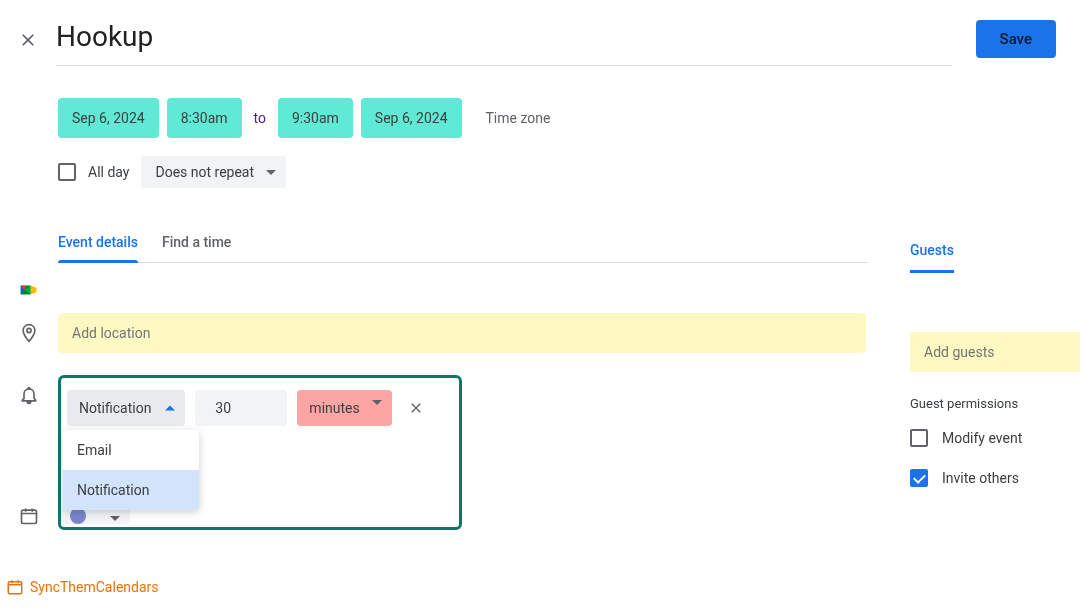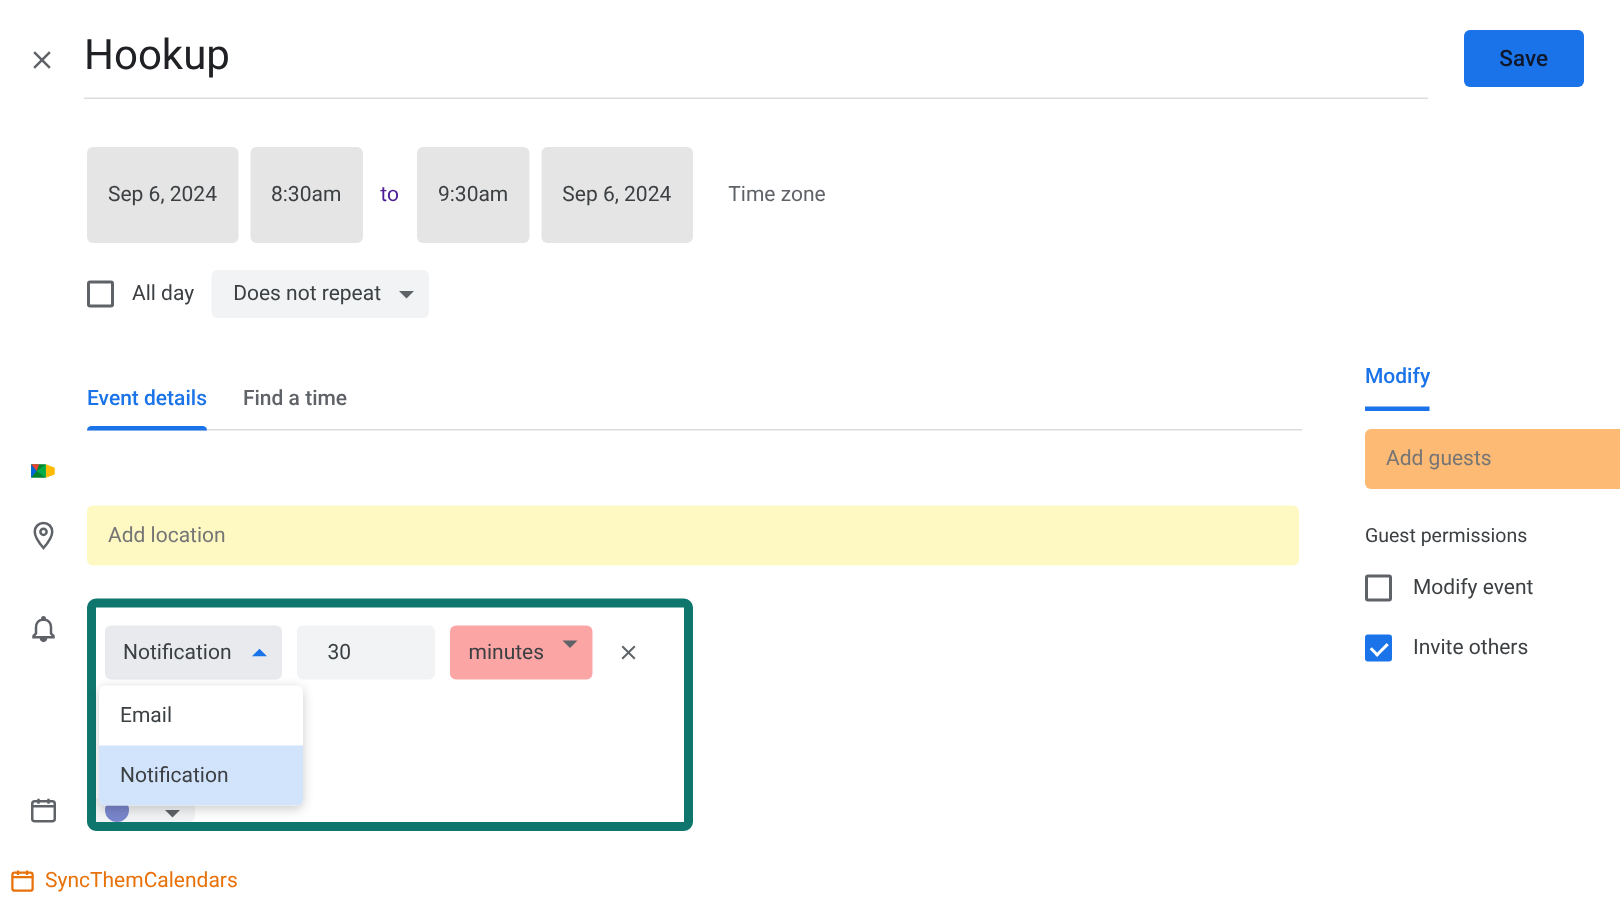--- a/index.html
+++ b/index.html
@@ -5,56 +5,56 @@
     * { box-sizing: border-box; margin: 0; padding: 0; font-family: 'Google Sans', Roboto, Arial, sans-serif; }
     body { background: #fff; width: 1080px; height: 608px; position: relative; overflow: hidden; }
     
     .header { display: flex; align-items: flex-start; padding: 16px 24px 0 16px; }
     .close-btn { width: 24px; height: 24px; display: flex; align-items: center; justify-content: center; margin-top: 12px; margin-right: 16px; cursor: pointer; color: #5f6368; }
     .title-wrap { flex: 1; border-bottom: 1px solid #dadce0; margin-right: 24px; }
     .title-input { font-size: 28px; font-weight: 400; color: #202124; border: none; outline: none; width: 100%; padding: 4px 0 12px 0; background: transparent; }
     .save-btn { background: #1a73e8; color: #0f172a; border: none; border-radius: 4px; padding: 10px 24px; font-size: 15px; font-weight: 500; cursor: pointer; margin-top: 4px; }
     
     .datetime-row { display: flex; align-items: center; gap: 8px; margin: 32px 0 0 58px; }
-    .pill { background: #e5e5e5; border-radius: 4px; padding: 24px 14px; font-size: 14px; color: #3c4043; cursor: pointer; }
+    .pill { background: #5eead4; border-radius: 4px; padding: 12px 14px; font-size: 14px; color: #3c4043; cursor: pointer; }
     .to-text { font-size: 14px; color: #4c1d95; margin: 0 4px; }
     .tz-link { font-size: 14px; color: #5f6368; margin-left: 16px; cursor: pointer; }
     
     .allday-row { display: flex; align-items: center; gap: 12px; margin: 18px 0 0 58px; }
     .checkbox { width: 18px; height: 18px; border: 2px solid #5f6368; border-radius: 2px; cursor: pointer; display: inline-block; }
     .allday-label { font-size: 14px; color: #3c4043; }
     .repeat-select { background: #f1f3f4; border-radius: 4px; padding: 8px 32px 8px 14px; font-size: 14px; color: #3c4043; cursor: pointer; position: relative; display: flex; align-items: center; }
     .dropdown-caret { position: absolute; right: 10px; border-left: 5px solid transparent; border-right: 5px solid transparent; border-top: 5px solid #5f6368; }
     
     .tabs { display: flex; gap: 24px; margin: 46px 0 0 58px; border-bottom: 1px solid #dadce0; width: 810px; }
     .tab { font-size: 14px; font-weight: 500; padding: 0 0 12px 0; cursor: pointer; color: #5f6368; position: relative; }
     .tab.active { color: #1a73e8; }
     .tab.active::after { content: ''; position: absolute; bottom: -1px; left: 0; right: 0; height: 3px; background: #1a73e8; border-radius: 3px 3px 0 0; }
     
     .content-row { display: flex; align-items: center; margin-top: 14px; }
     .row-icon { width: 58px; display: flex; justify-content: center; color: #5f6368; }
     .meet-btn { background: #1a73e8; color: #fff; border: none; border-radius: 4px; padding: 12px 20px; font-size: 14px; font-weight: 500; cursor: pointer; }
     .location-input { background: #fef9c3; border: none; border-radius: 4px; padding: 12px 14px; font-size: 14px; color: #5f6368; width: 808px; outline: none; }
     
-    .notif-row { display: flex; align-items: center; gap: 10px; border: 6px solid #0f766e; border-radius: 6px; padding: 4px 4px 4px 4px; width: 404px; height: 155px; position: relative; align-items: flex-start; margin-top: 8px; }
+    .notif-row { display: flex; align-items: center; gap: 10px; border: 3px solid #0f766e; border-radius: 6px; padding: 4px 4px 4px 4px; width: 404px; height: 155px; position: relative; align-items: flex-start; margin-top: 8px; }
     .notif-inner { display: flex; gap: 10px; align-items: center; padding-top: 8px; padding-left: 2px; }
     .notif-select { background: #e8eaed; border-radius: 4px; padding: 10px 34px 10px 12px; font-size: 14px; color: #3c4043; cursor: pointer; position: relative; }
     .notif-select .up-caret { position: absolute; right: 10px; top: 50%; transform: translateY(-50%); border-left: 5px solid transparent; border-right: 5px solid transparent; border-bottom: 5px solid #1a73e8; }
     .notif-num { background: #f1f3f4; border: none; border-radius: 4px; padding: 10px 20px; font-size: 14px; color: #3c4043; width: 92px; text-align: left; outline: none; }
     .notif-unit { background: #fca5a5; border-radius: 4px; padding: 10px 32px 10px 12px; font-size: 14px; color: #3c4043; cursor: pointer; position: relative; }
     .notif-unit .dropdown-caret { right: 10px; }
     .remove-x { width: 20px; height: 20px; display: flex; align-items: center; justify-content: center; cursor: pointer; color: #5f6368; font-size: 18px; margin-left: 4px; }
     
     .dropdown-menu { position: absolute; top: 52px; left: 2px; background: #fff; box-shadow: 0 2px 8px rgba(0,0,0,0.2); border-radius: 4px; width: 136px; z-index: 10; overflow: hidden; }
     .dropdown-item { padding: 12px 14px; font-size: 14px; color: #3c4043; cursor: pointer; }
     .dropdown-item.selected { background: #d2e3fc; }
     
     .right-panel { position: absolute; top: 240px; right: 0; width: 170px; }
     .guests-tab { font-size: 14px; font-weight: 500; color: #1a73e8; padding-bottom: 12px; border-bottom: 3px solid #1a73e8; display: inline-block; margin-bottom: 12px; }
-    .guests-input { background: #fdba74; border: none; border-radius: 4px 0 0 4px; padding: 12px 14px; font-size: 14px; color: #5f6368; width: 100%; outline: none; margin-bottom: 24px; }
+    .guests-input { background: #fef9c3; border: none; border-radius: 4px 0 0 4px; padding: 12px 14px; font-size: 14px; color: #5f6368; width: 100%; outline: none; margin-bottom: 24px; margin-top: 47px; }
     .perm-title { font-size: 13px; color: #3c4043; margin-bottom: 18px; }
     .perm-item { display: flex; align-items: center; gap: 14px; margin-bottom: 22px; }
     .perm-check { width: 18px; height: 18px; border-radius: 2px; display: flex; align-items: center; justify-content: center; cursor: pointer; flex-shrink: 0; }
     .perm-check.unchecked { border: 2px solid #5f6368; }
     .perm-check.checked { background: #1a73e8; }
     .perm-check.checked::after { content: ''; width: 5px; height: 9px; border: solid #fff; border-width: 0 2px 2px 0; transform: rotate(45deg); margin-top: -2px; }
     .perm-label { font-size: 14px; color: #3c4043; }
     .cal-select { background: #f1f3f4; border-radius: 4px; padding: 8px 32px 8px 40px; cursor: pointer; position: relative; margin-left: 58px; }
     .cal-dot { position: absolute; left: 12px; top: 50%; transform: translateY(-50%); width: 16px; height: 16px; border-radius: 50%; background: #7986cb; }
     
@@ -160,21 +160,21 @@
         <path stroke="currentColor" stroke-width="2" d="M3 9h18M8 3v4M16 3v4"></path>
       </svg>
   </div>
   <div class="cal-select" style="margin-left:0;">
     <span class="cal-dot"></span>
     <span class="dropdown-caret"></span>
   </div>
 </div>
 
 <div class="right-panel">
-  <div class="guests-tab">Modify</div>
+  <div class="guests-tab">Guests</div>
   <input class="guests-input" placeholder="Add guests" style="">
   <div class="perm-title">Guest permissions</div>
   <div class="perm-item">
     <span class="perm-check unchecked"></span>
     <span class="perm-label">Modify event</span>
   </div>
   <div class="perm-item">
     <span class="perm-check checked"></span>
     <span class="perm-label">Invite others</span>
   </div>

